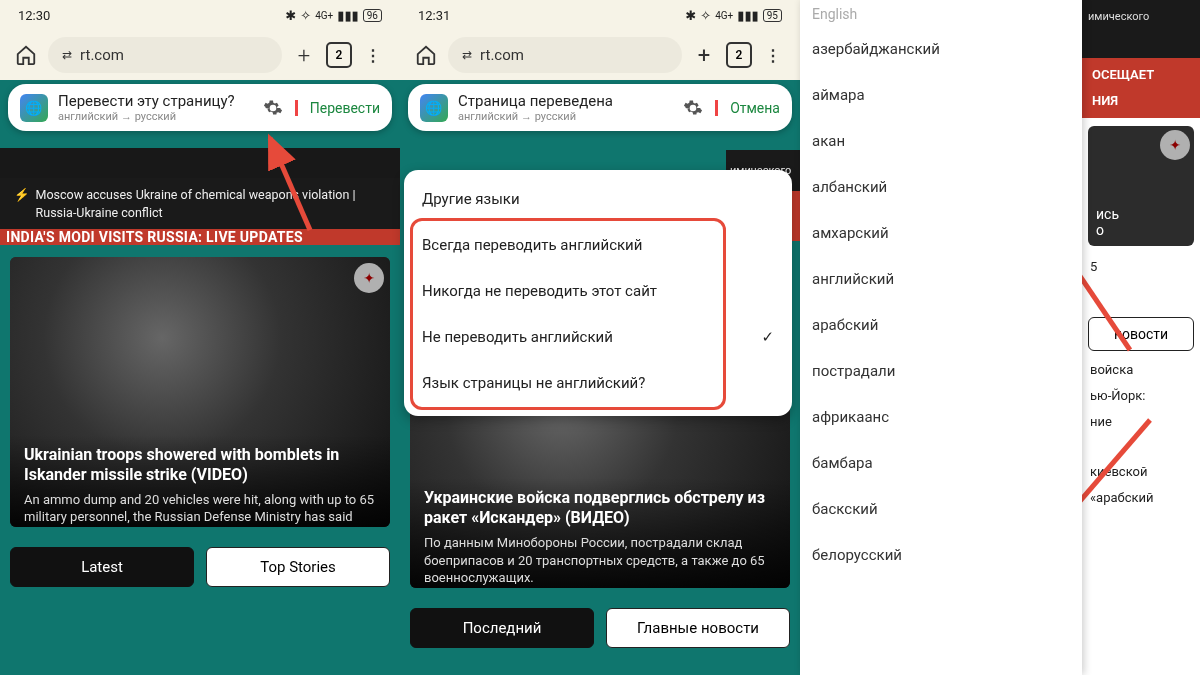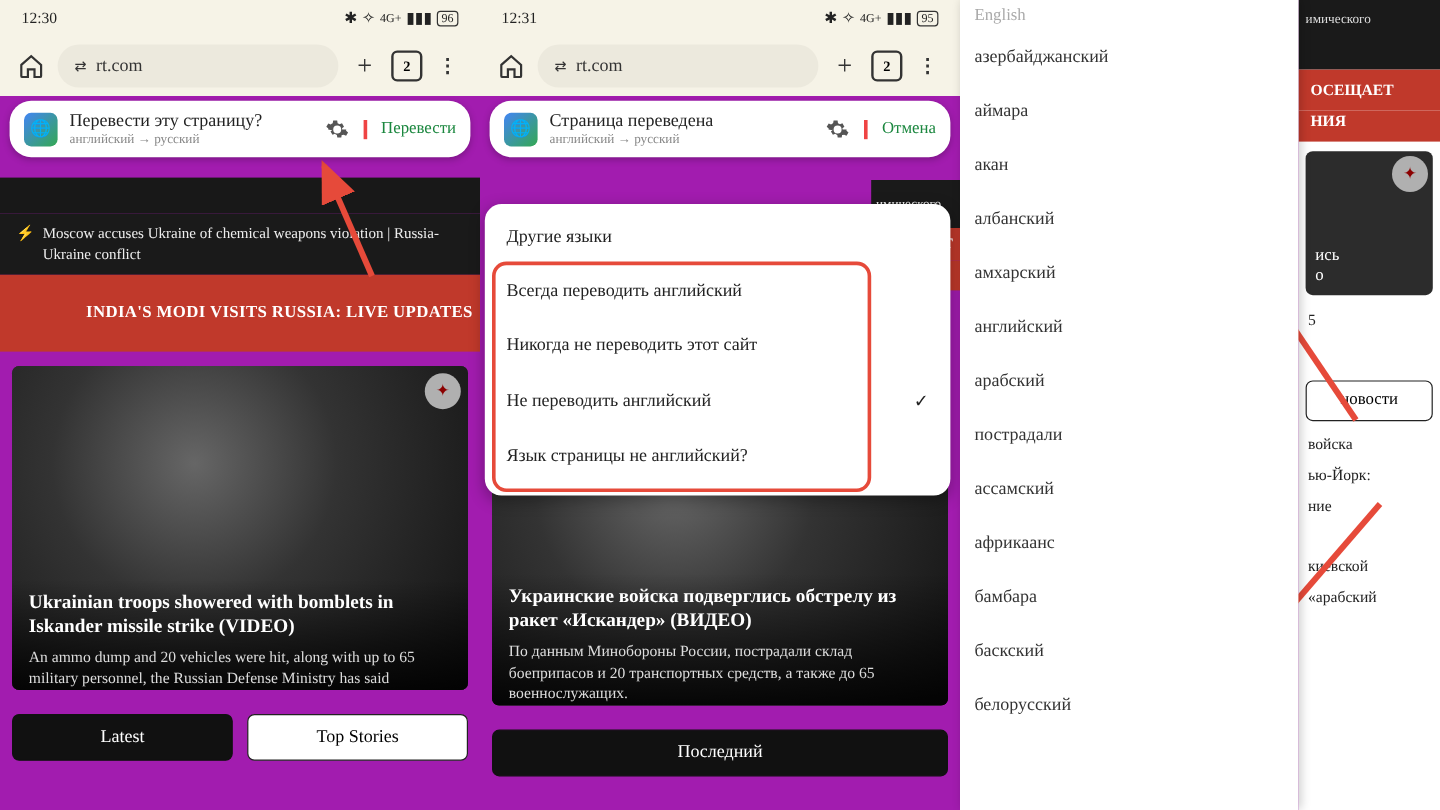--- a/index.html
+++ b/index.html
@@ -1,17 +1,17 @@
 <!DOCTYPE html>
 <html><head>
 <meta charset="utf-8">
 <style>
   html,body{margin:0;padding:0;font-family:-apple-system,Roboto,Arial,sans-serif;background:#fff;}
   #stage{width:1200px;height:675px;display:flex;overflow:hidden;position:relative;}
-  .col{position:relative;height:100%;background:#a21caf;font-family:Liberation Serif, serif;}
+  .col{position:relative;height:100%;background:#0f766e;}
   .c1{width:400px;}
   .c2{width:400px;}
   .c3{width:400px;}
   
   .status{height:30px;background:#f6f3e7;display:flex;align-items:center;justify-content:space-between;padding:0 18px;font-size:13px;color:#222;}
   .status .right{display:flex;align-items:center;gap:4px;}
   .bat{display:inline-flex;align-items:center;font-size:10px;border:1px solid #333;border-radius:3px;padding:0 3px;}
   
   .urlbar{height:50px;background:#f6f3e7;display:flex;align-items:center;gap:10px;padding:0 14px;}
   .urlfield{flex:1;background:#ece9dd;border-radius:22px;height:36px;display:flex;align-items:center;padding:0 14px;color:#333;font-size:15px;gap:8px;}
@@ -23,21 +23,21 @@
   .ttext{flex:1;line-height:1.2;}
   .ttext .big{font-size:15px;color:#222;}
   .ttext .small{font-size:11px;color:#888;}
   .gearbtn{color:#555;}
   .tgreen{color:#1b873f;font-size:14px;border-left:3px solid #ef4444;padding-left:12px;}
   
   .page{position:absolute;left:0;right:0;top:86px;bottom:0;overflow:hidden;}
   .darkstrip{background:#181818;height:30px;}
   .news1{background:#1a1a1a;color:#eee;font-size:12.5px;padding:8px 14px;line-height:1.4;display:flex;gap:6px;}
   .bolt{color:#ff2a2a;}
-  .redbanner{background:#c0392b;color:#fff;text-align:right;font-weight:700;font-size:14px;padding:24px 6px;letter-spacing:.3px;}
+  .redbanner{background:#c0392b;color:#fff;text-align:left;font-weight:700;font-size:14px;padding:0 6px;letter-spacing:.3px;}
   .card{margin:12px 10px;border-radius:6px;overflow:hidden;position:relative;background:#2a2a2a;height:270px;}
   .cardimg{position:absolute;inset:0;background:radial-gradient(circle at 40% 30%,#666 0%,#333 40%,#111 100%);}
   .eagle{position:absolute;top:6px;right:6px;width:30px;height:30px;background:#b0b0b0;border-radius:50%;display:flex;align-items:center;justify-content:center;color:#8b0000;font-size:14px;}
   .cardtxt{position:absolute;left:0;right:0;bottom:0;padding:10px 14px 1px;color:#fff;background:linear-gradient(transparent,rgba(0,0,0,.85));}
   .cardtxt .hh{font-weight:700;font-size:16px;line-height:1.25;margin-bottom:6px;}
   .cardtxt .pp{font-size:13px;color:#ddd;line-height:1.35;}
   .tabs{display:flex;gap:12px;padding:8px 10px;}
   .tabbtn{flex:1;text-align:center;padding:10px 4px;border-radius:6px;font-size:15px;border:1.5px solid #222;background:#fff;}
   .tabbtn.sel{background:#111;color:#fff;border-color:#111;}
   
@@ -214,36 +214,36 @@
     <div class="card" style="height:260px;">
       <div class="cardimg"></div>
       <div class="eagle">✦</div>
       <div class="cardtxt">
         <div class="hh">Украинские войска подверглись обстрелу из ракет «Искандер» (ВИДЕО)</div>
         <div class="pp">По данным Минобороны России, пострадали склад боеприпасов и 20 транспортных средств, а также до 65 военнослужащих.</div>
       </div>
     </div>
     <div class="tabs">
       <div class="tabbtn sel">Последний</div>
+      <div class="tabbtn">Главные новости</div>
     </div>
   </div>
 </div>
 
 <div class="col c3">
   <div class="langpanel">
     <div class="li top">English</div>
     <div class="li">азербайджанский</div>
     <div class="li">аймара</div>
     <div class="li">акан</div>
     <div class="li">албанский</div>
     <div class="li">амхарский</div>
     <div class="li">английский</div>
     <div class="li">арабский</div>
     <div class="li">пострадали</div>
-    <div class="li">ассамский</div>
     <div class="li">африкаанс</div>
     <div class="li">бамбара</div>
     <div class="li">баскский</div>
     <div class="li">белорусский</div>
   </div>
 
   <div class="rslice">
     <div class="rstrip" style="color:#ddd;font-size:11px;padding:10px 6px;">имического</div>
     <div class="rnews">ОСЕЩАЕТ</div>
     <div class="rnews" style="padding-top:0;">НИЯ</div>

